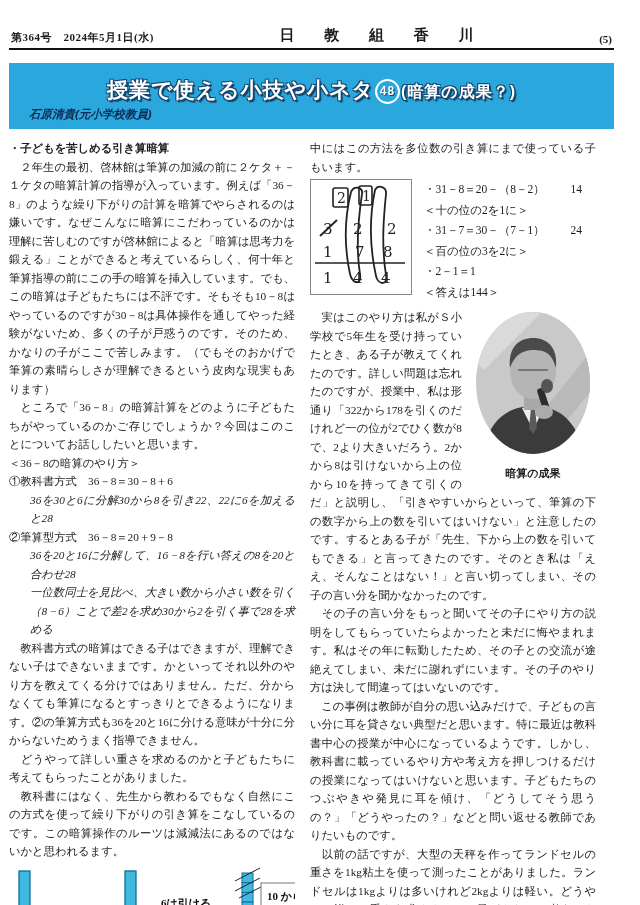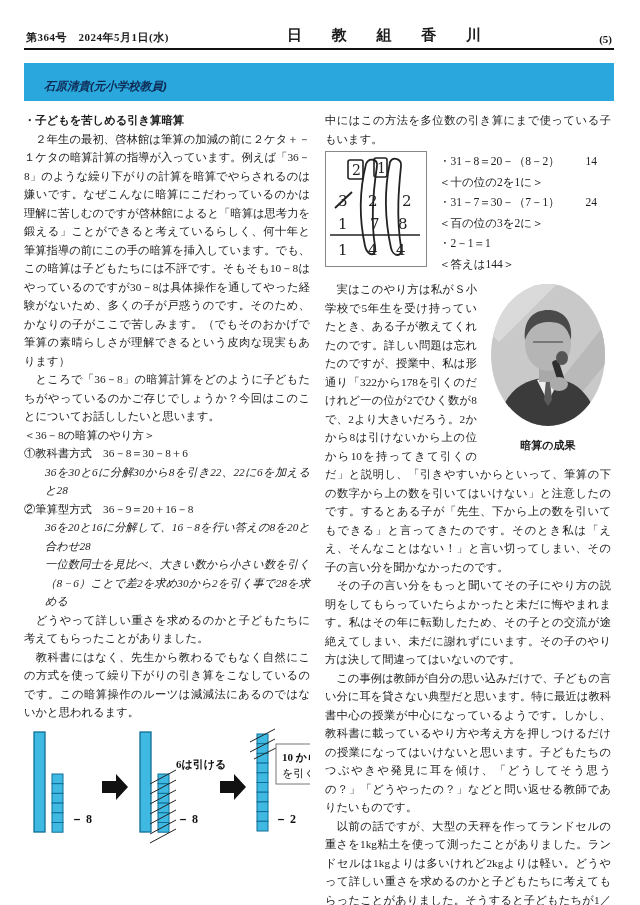--- a/index.html
+++ b/index.html
@@ -1,18 +1,18 @@
 <!DOCTYPE html>
 <html><head>
 <meta charset="utf-8">
 <style>
   html,body{margin:0;padding:0;background:#ffffff;}
   body{width:640px;height:905px;overflow:hidden;
        font-family:"Liberation Serif","DejaVu Serif",serif;color:#1c1c1c;}
-  .page{padding:26px 26px 0 24px;box-sizing:border-box;width:640px;height:905px;}
+  .page{padding:26px 26px 0 9px;box-sizing:border-box;width:640px;height:905px;}
 
   
   .masthead{display:flex;justify-content:space-between;align-items:flex-end;
             border-bottom:2px solid #111;padding:0 2px 3px 2px;}
   .issue{font-size:11px;font-weight:bold;letter-spacing:.5px;}
   .paper-name{font-size:15px;font-weight:bold;letter-spacing:13px;text-indent:13px;}
   .page-no{font-size:11px;font-weight:bold;}
 
   
   .banner{margin-top:13px;background:#2aa7dc;padding:13px 20px 7px 20px;}
@@ -56,37 +56,41 @@
 
 <div class="page">
 
   <div class="masthead">
     <span class="issue">第364号　2024年5月1日(水)</span>
     <span class="paper-name">日 教 組 香 川</span>
     <span class="page-no">(5)</span>
   </div>
 
   <div class="banner">
+    <div class="banner-title">
+      <span>授業で使える小技や小ネタ</span><span class="circled-num">48</span><span class="banner-paren">(暗算の成果？)</span>
+    </div>
     <div class="banner-author">石原清貴(元小学校教員)</div>
   </div>
 
   <div class="columns">
 
     <div class="col">
       <p class="sec-head">・子どもを苦しめる引き算暗算</p>
       <p>　２年生の最初、啓林館は筆算の加減の前に２ケタ＋－１ケタの暗算計算の指導が入っています。例えば「36－8」のような繰り下がりの計算を暗算でやらされるのは嫌いです。なぜこんなに暗算にこだわっているのかは理解に苦しむのですが啓林館によると「暗算は思考力を鍛える」ことができると考えているらしく、何十年と筆算指導の前にこの手の暗算を挿入しています。でも、この暗算は子どもたちには不評です。そもそも10－8はやっているのですが30－8は具体操作を通してやった経験がないため、多くの子が戸惑うのです。そのため、かなりの子がここで苦しみます。（でもそのおかげで筆算の素晴らしさが理解できるという皮肉な現実もあります）</p>
       <p>　ところで「36－8」の暗算計算をどのように子どもたちがやっているのかご存じでしょうか？今回はこのことについてお話ししたいと思います。</p>
       <p>＜36－8の暗算のやり方＞</p>
 
       <p class="method-head">①教科書方式　36－8＝30－8＋6</p>
       <p class="method-detail">36を30と6に分解30から8を引き22、22に6を加えると28</p>
-      <p class="method-head">②筆算型方式　36－9＝20＋16－8</p>
+      <p class="method-head">②筆算型方式　36－8＝20＋9－8</p>
       <p class="method-detail">36を20と16に分解して、16－8を行い答えの8を20と合わせ28</p>
       <p class="method-detail">一位数同士を見比べ、大きい数から小さい数を引く（8－6）ことで差2を求め30から2を引く事で28を求める</p>
 
+      <p>　教科書方式の暗算はできる子はできますが、理解できない子はできないままです。かといってそれ以外のやり方を教えてくる分けではありません。ただ、分からなくても筆算になるとすっきりとできるようになります。②の筆算方式も36を20と16に分ける意味が十分に分からないためうまく指導できません。</p>
       <p>　どうやって詳しい重さを求めるのかと子どもたちに考えてもらったことがありました。</p>
       <p>　教科書にはなく、先生から教わるでもなく自然にこの方式を使って繰り下がりの引き算をこなしているのです。この暗算操作のルーツは減減法にあるのではないかと思われるます。</p>
 
       <svg class="bar-diagram" width="286" height="130" viewBox="0 0 286 130">
 
         <rect x="10" y="4" width="11" height="100" fill="#3fb9e2" stroke="#0f6e96" stroke-width="1.3"></rect>
         <g>
           <rect x="28" y="46" width="11" height="9.7" fill="#3fb9e2" stroke="#0f6e96"></rect>
           <rect x="28" y="55.7" width="11" height="9.7" fill="#3fb9e2" stroke="#0f6e96"></rect>
           <rect x="28" y="65.4" width="11" height="9.7" fill="#3fb9e2" stroke="#0f6e96"></rect>

